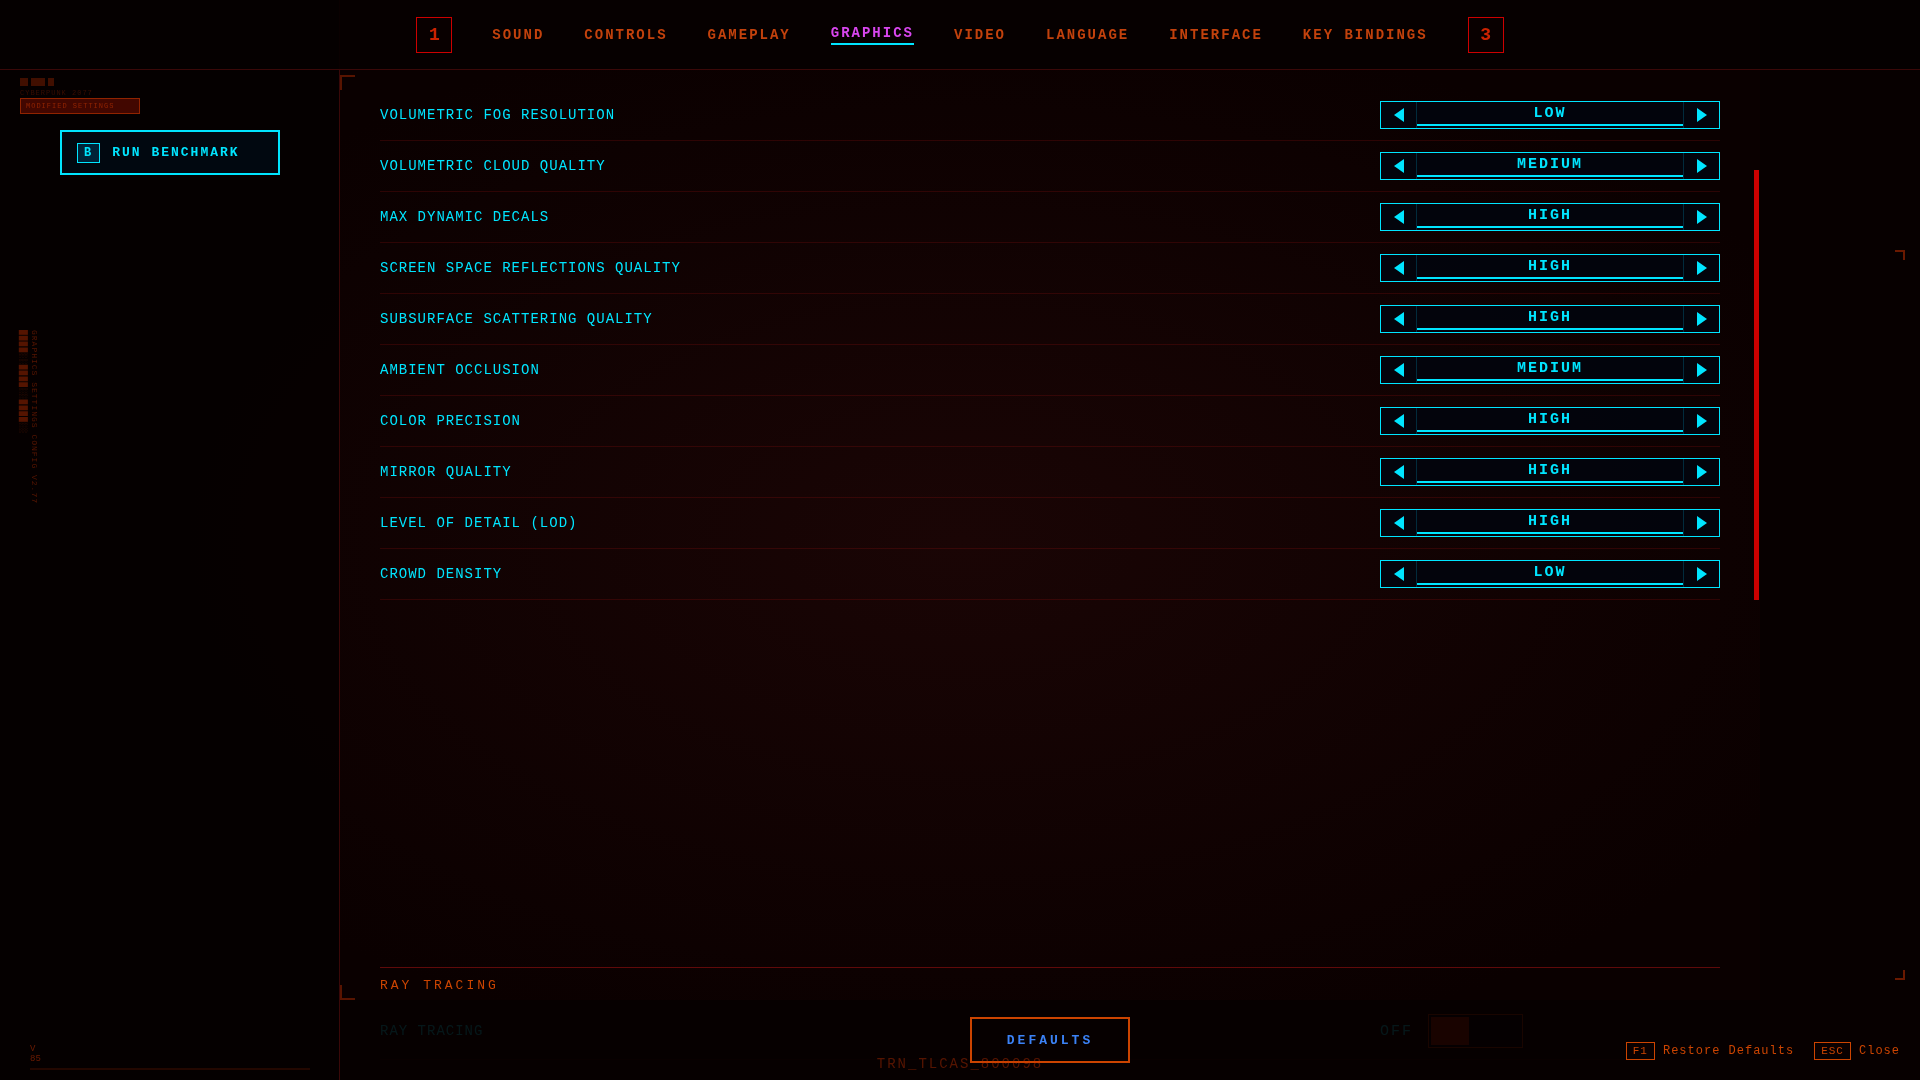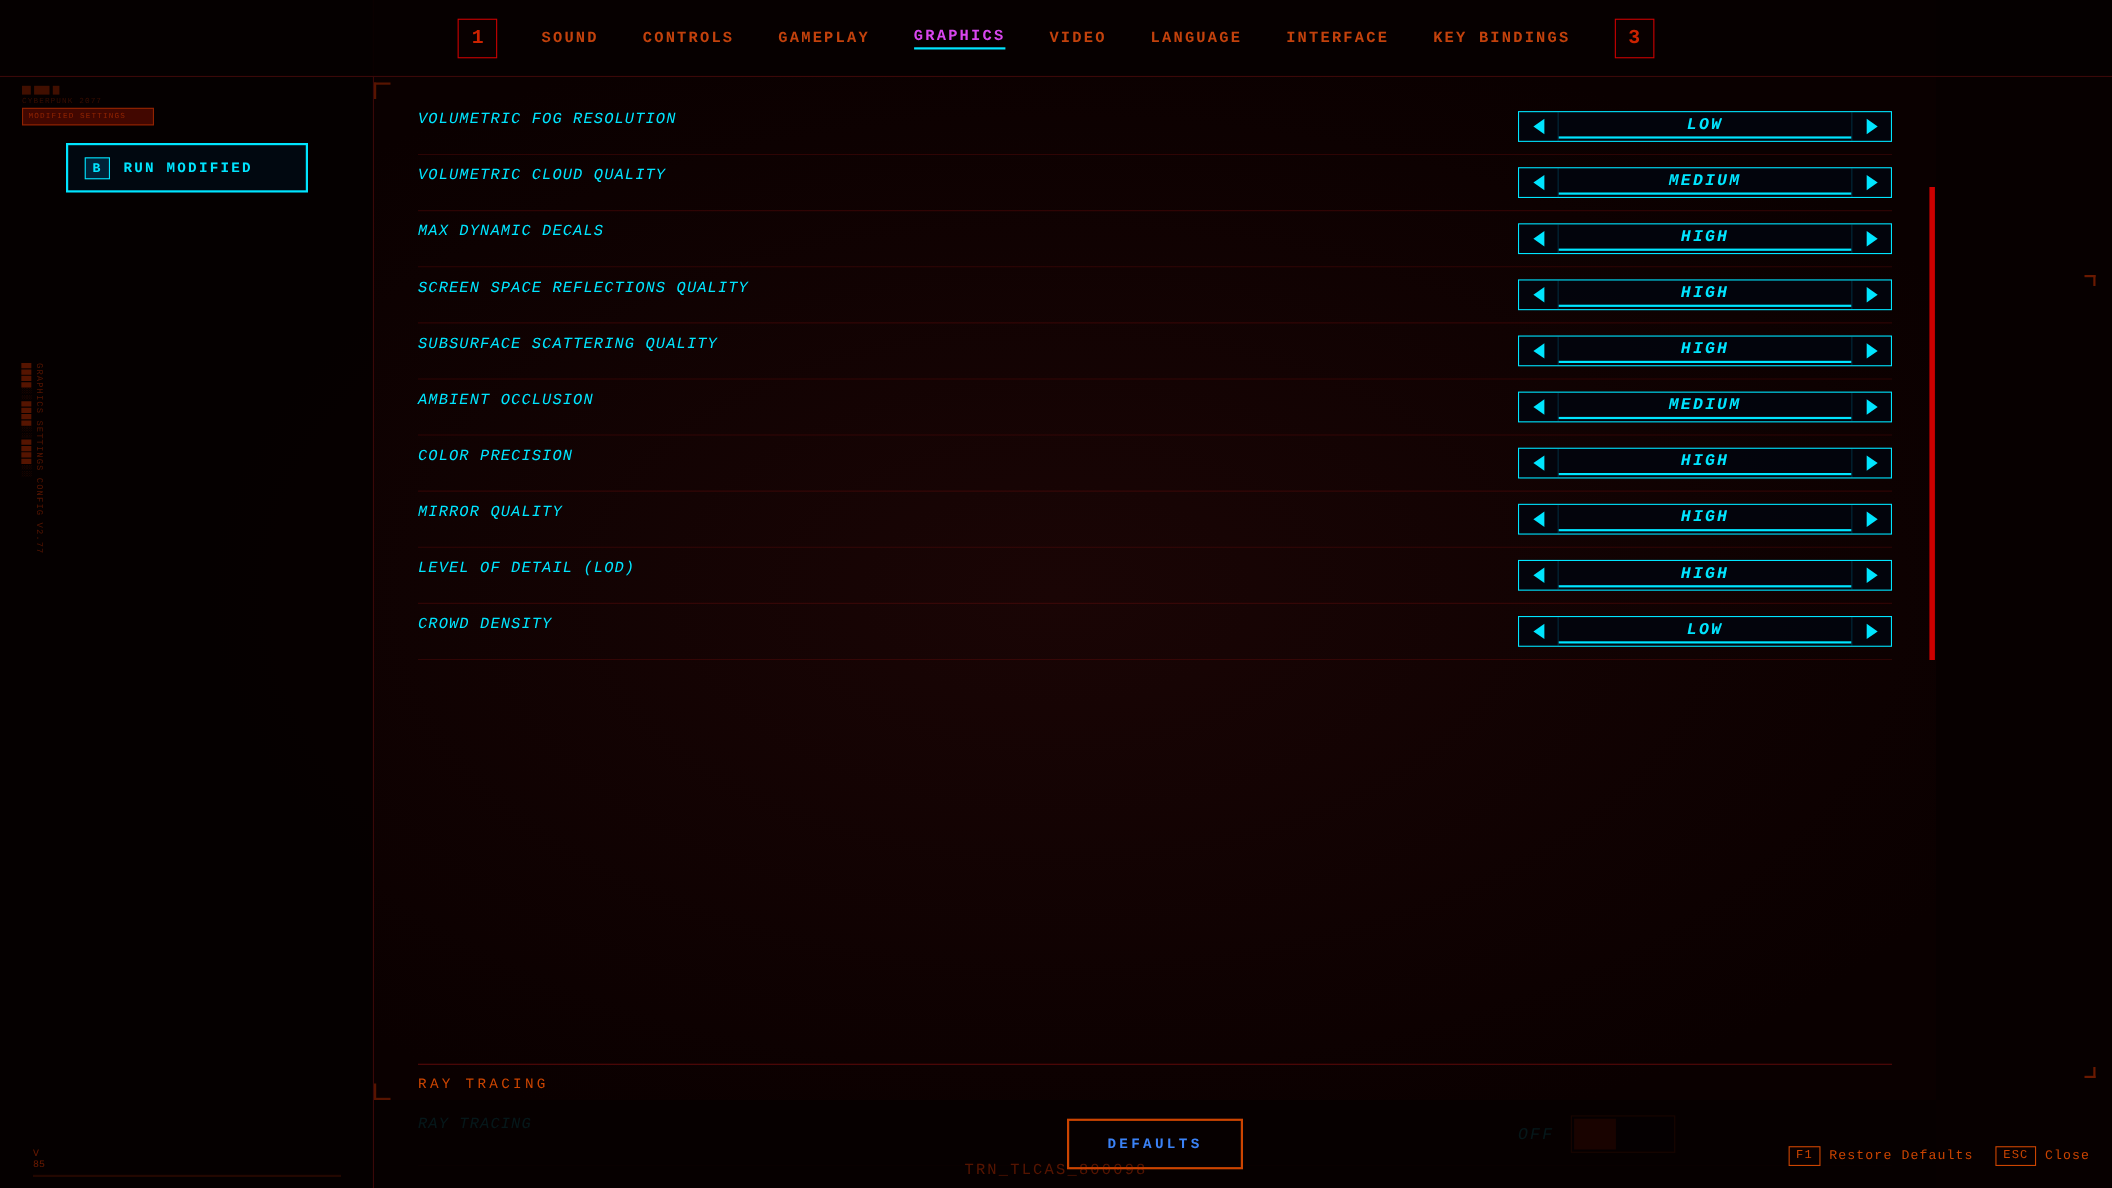--- a/index.html
+++ b/index.html
@@ -129,24 +129,24 @@
 
     
     .settings-list {
       flex: 1;
       padding: 20px 40px;
       overflow: hidden;
     }
 
     .setting-row {
       display: flex;
+      align-items: center;
       justify-content: space-between;
       padding: 11px 0;
       border-bottom: 1px solid rgba(180, 20, 20, 0.2);
-      font-style: italic;
     }
 
     .setting-label {
       font-size: 14px;
       color: #00e5ff;
       letter-spacing: 1px;
       text-transform: uppercase;
       font-family: 'Courier New', monospace;
     }
 
@@ -454,21 +454,21 @@
     <div class="logo-rect" style="width:14px;height:8px;"></div>
     <div class="logo-rect" style="width:6px;height:8px;"></div>
   </div>
   <div style="font-size:7px;color:#cc3300;letter-spacing:1px;opacity:0.8;">CYBERPUNK 2077</div>
 </div>
 
 <div class="small-red-btn">MODIFIED SETTINGS</div>
 
 <button class="run-benchmark-btn">
   <span class="btn-b-key">B</span>
-  <span>RUN MODIFIED</span>
+  <span>RUN BENCHMARK</span>
 </button>
 
 <div class="left-side-deco">
   GRAPHICS SETTINGS CONFIG V2.77<br>
   ████░░████░░████░░
 </div>
 
 <div class="left-top-corner"></div>
 <div class="left-bottom-corner"></div>
 <div class="right-corner-mark"></div>

